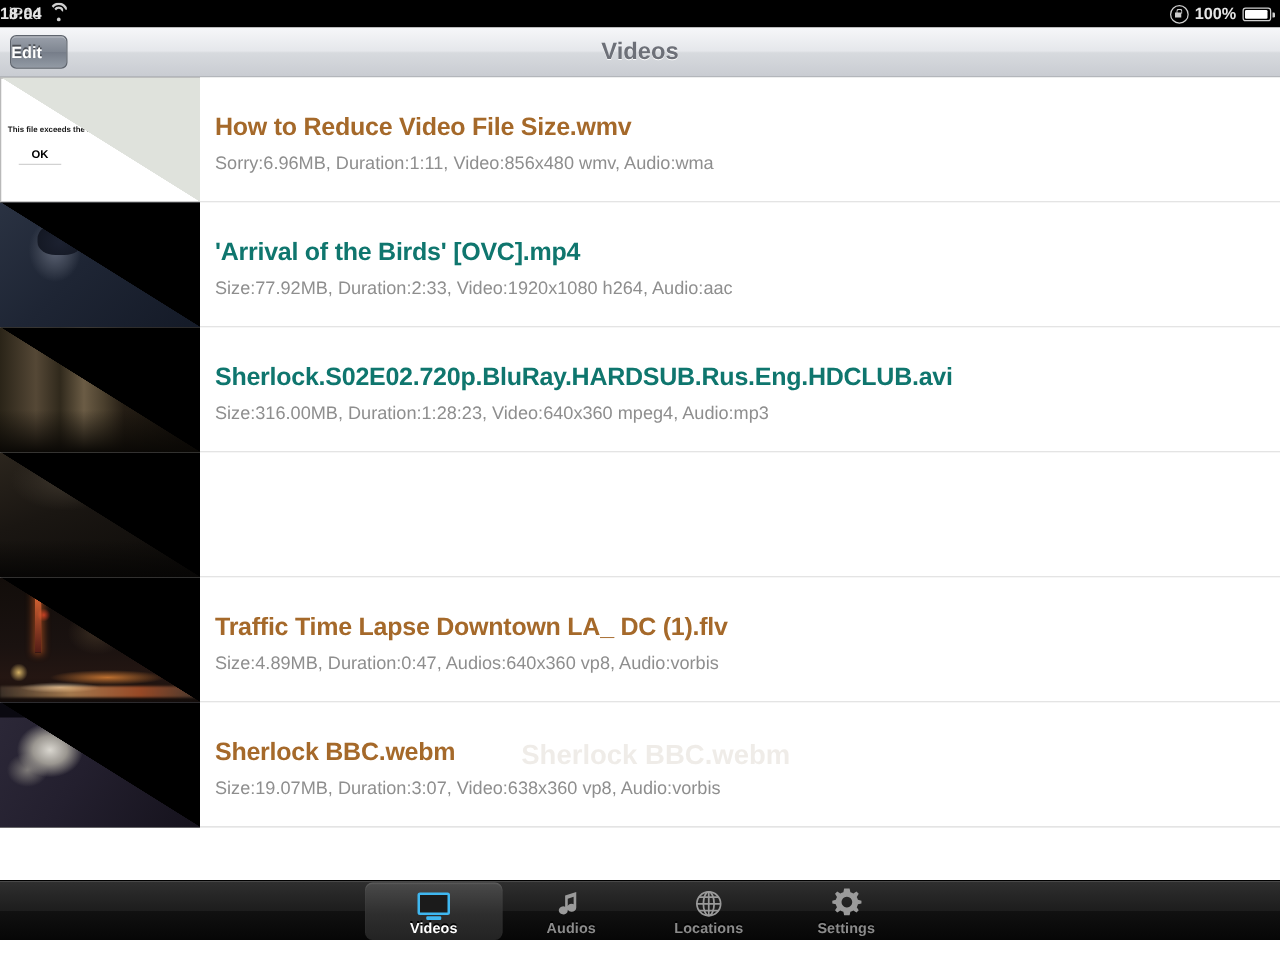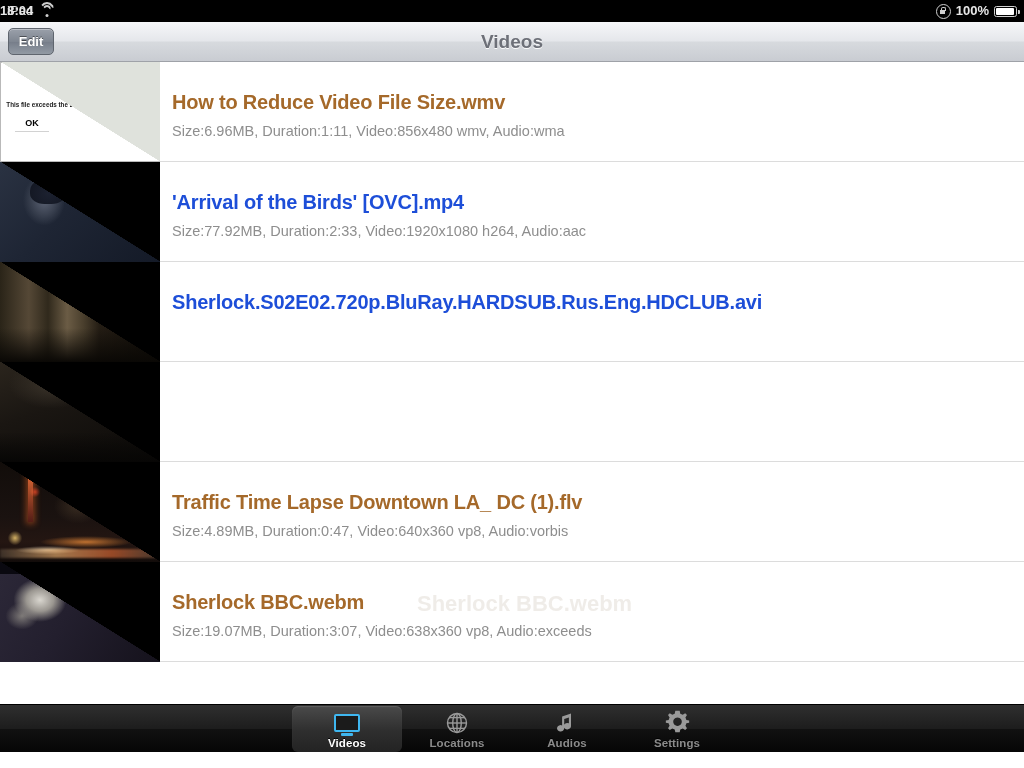--- a/index.html
+++ b/index.html
@@ -162,21 +162,20 @@
     left: 8px; top: 6px;
     width: 46px; height: 27px;
     border-radius: 5px;
     background: linear-gradient(to bottom, #9aa0aa 0%, #7f8691 50%, #767d89 51%, #929aa4 100%);
     border: 1px solid #5f656e;
     box-sizing: border-box;
     color: #ffffff;
     font-size: 13px;
     font-weight: bold;
     line-height: 25px;
-    text-align: center;
     text-shadow: 0 -1px 0 rgba(0,0,0,0.45);
     box-shadow: inset 0 1px 0 rgba(255,255,255,0.35);
     cursor: pointer;
   }
 
   
   .list {
     position: absolute;
     top: 62px; left: 0;
     width: 1024px;
@@ -220,21 +219,21 @@
   }
   .row-title {
     position: absolute;
     left: 0; top: 29px;
     font-size: 20px;
     font-weight: bold;
     letter-spacing: -0.2px;
     white-space: nowrap;
   }
   .row-title.brown { color: #a5692a; }
-  .row-title.black { color: #1d4ed8; }
+  .row-title.black { color: #0f766e; }
   .row-sub {
     position: absolute;
     left: 0; top: 61px;
     font-size: 14.5px;
     color: #8e8e8e;
     white-space: nowrap;
   }
   .row-sep {
     position: absolute;
     left: 160px; right: 0; bottom: 0;
@@ -505,21 +504,21 @@
       <div class="thumb">
         <div class="thumb-art art-dialog">
           <div class="dlg-grab"></div>
           <div class="dlg-text">This file exceeds the 25MB attachment limit. Sorry.</div>
           <div class="dlg-ok">OK</div>
         </div>
         <div class="thumb-diag light"></div>
       </div>
       <div class="row-info">
         <div class="row-title brown">How to Reduce Video File Size.wmv</div>
-        <div class="row-sub">Size:6.96MB, Duration:1:11, Video:856x480 wmv, Audio:wma</div>
+        <div class="row-sub">Sorry:6.96MB, Duration:1:11, Video:856x480 wmv, Audio:wma</div>
       </div>
       <div class="row-sep"></div>
     </div>
 
     <div class="video-row">
       <div class="thumb">
         <div class="thumb-art art-sherlock-blue"></div>
         <div class="thumb-diag"></div>
       </div>
       <div class="row-info">
@@ -529,91 +528,92 @@
       <div class="row-sep"></div>
     </div>
 
     <div class="video-row">
       <div class="thumb">
         <div class="thumb-art art-forest"></div>
         <div class="thumb-diag"></div>
       </div>
       <div class="row-info">
         <div class="row-title black">Sherlock.S02E02.720p.BluRay.HARDSUB.Rus.Eng.HDCLUB.avi</div>
+        <div class="row-sub">Size:316.00MB, Duration:1:28:23, Video:640x360 mpeg4, Audio:mp3</div>
       </div>
       <div class="row-sep"></div>
     </div>
 
     <div class="video-row">
       <div class="thumb">
         <div class="thumb-art art-dark"></div>
         <div class="thumb-diag"></div>
       </div>
       <div class="row-sep"></div>
     </div>
 
     <div class="video-row">
       <div class="thumb">
         <div class="thumb-art art-city"></div>
         <div class="thumb-diag"></div>
       </div>
       <div class="row-info">
         <div class="row-title brown">Traffic Time Lapse Downtown LA_ DC (1).flv</div>
-        <div class="row-sub">Size:4.89MB, Duration:0:47, Video:640x360 vp8, Audio:vorbis</div>
+        <div class="row-sub">Size:4.89MB, Duration:0:47, Audios:640x360 vp8, Audio:vorbis</div>
       </div>
       <div class="row-sep"></div>
     </div>
 
     <div class="video-row">
       <div class="thumb">
         <div class="thumb-art art-face"></div>
         <div class="thumb-diag"></div>
       </div>
       <div class="row-info">
         <div class="row-title brown">Sherlock BBC.webm</div>
         <div class="ghost-title">Sherlock BBC.webm</div>
-        <div class="row-sub">Size:19.07MB, Duration:3:07, Video:638x360 vp8, Audio:exceeds</div>
+        <div class="row-sub">Size:19.07MB, Duration:3:07, Video:638x360 vp8, Audio:vorbis</div>
       </div>
       <div class="row-sep"></div>
     </div>
 
   </div>
 
   <div class="tab-bar">
 
     <div class="tab-item selected">
       <span class="tab-icon">
         <span class="icon-tv"></span>
       </span>
       <span class="tab-label">Videos</span>
+    </div>
+
+    <div class="tab-item">
+      <span class="tab-icon">
+        <svg class="tab-svg" width="24" height="24" viewBox="0 0 24 24" fill="#9a9a9a">
+          <path d="M16 2.5 L16 15.2 a3.6 3.2 0 1 1 -2.1 -2.9 L13.9 6.4 L9.2 8 L9.2 17.3 a3.6 3.2 0 1 1 -2.1 -2.9 L7.1 5.4 Z"></path>
+        </svg>
+      </span>
+      <span class="tab-label">Audios</span>
     </div>
 
     <div class="tab-item">
       <span class="tab-icon">
         <svg class="tab-svg" width="24" height="24" viewBox="0 0 24 24" fill="none" stroke="#9a9a9a" stroke-width="1.4">
           <circle cx="12" cy="12" r="9.5"></circle>
           <ellipse cx="12" cy="12" rx="4.3" ry="9.5"></ellipse>
           <line x1="2.5" y1="12" x2="21.5" y2="12"></line>
           <line x1="4" y1="6.6" x2="20" y2="6.6"></line>
           <line x1="4" y1="17.4" x2="20" y2="17.4"></line>
           <line x1="12" y1="2.5" x2="12" y2="21.5"></line>
         </svg>
       </span>
       <span class="tab-label">Locations</span>
     </div>
 
-    <div class="tab-item">
-      <span class="tab-icon">
-        <svg class="tab-svg" width="24" height="24" viewBox="0 0 24 24" fill="#9a9a9a">
-          <path d="M16 2.5 L16 15.2 a3.6 3.2 0 1 1 -2.1 -2.9 L13.9 6.4 L9.2 8 L9.2 17.3 a3.6 3.2 0 1 1 -2.1 -2.9 L7.1 5.4 Z"></path>
-        </svg>
-      </span>
-      <span class="tab-label">Audios</span>
-    </div>
-
 
     <div class="tab-item">
       <span class="tab-icon">
         <svg class="tab-svg" width="25" height="25" viewBox="0 0 24 24" fill="#9a9a9a">
           <path d="M12 0.8 L14.1 0.8 L14.7 3.6 A8.6 8.6 0 0 1 17 4.6 L19.4 3.1 L21.1 4.8 L19.6 7.2 A8.6 8.6 0 0 1 20.5 9.5 L23.2 10.1 L23.2 12.2 L20.5 12.8 A8.6 8.6 0 0 1 19.6 15.1 L21.1 17.5 L19.4 19.2 L17 17.7 A8.6 8.6 0 0 1 14.7 18.6 L14.1 21.4 L12 21.4 L9.9 21.4 L9.3 18.6 A8.6 8.6 0 0 1 7 17.7 L4.6 19.2 L2.9 17.5 L4.4 15.1 A8.6 8.6 0 0 1 3.5 12.8 L0.8 12.2 L0.8 10.1 L3.5 9.5 A8.6 8.6 0 0 1 4.4 7.2 L2.9 4.8 L4.6 3.1 L7 4.6 A8.6 8.6 0 0 1 9.3 3.6 L9.9 0.8 Z M12 7.1 a4.1 4.1 0 1 0 0.01 0 Z"></path>
         </svg>
       </span>
       <span class="tab-label">Settings</span>
     </div>
 

